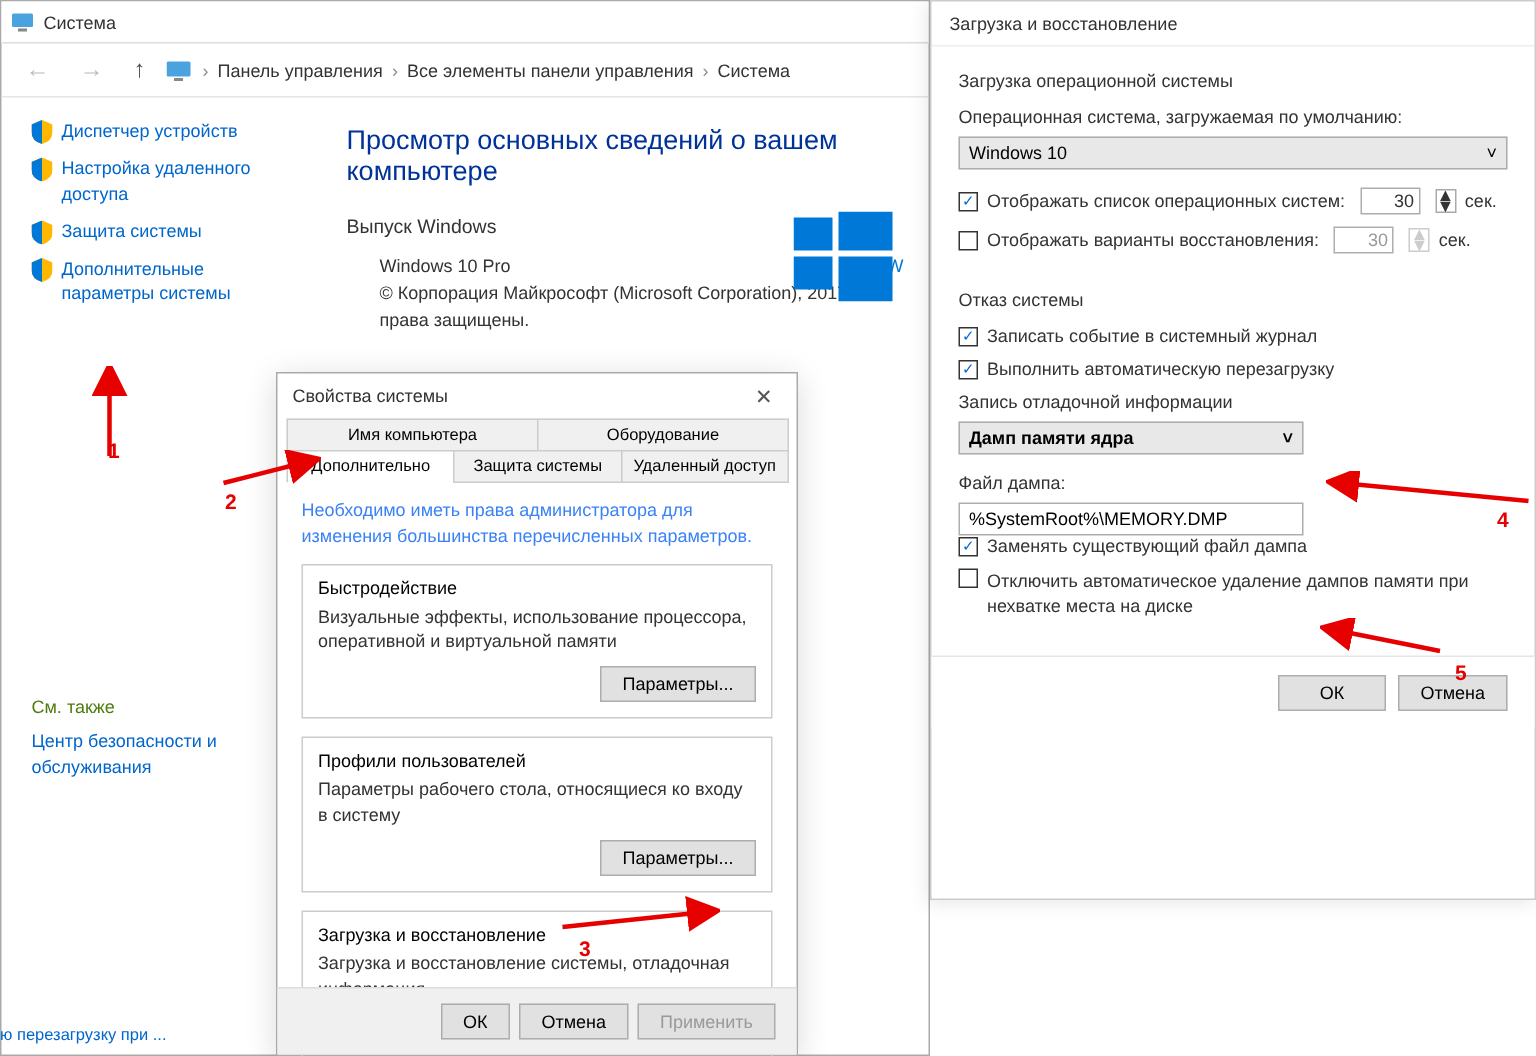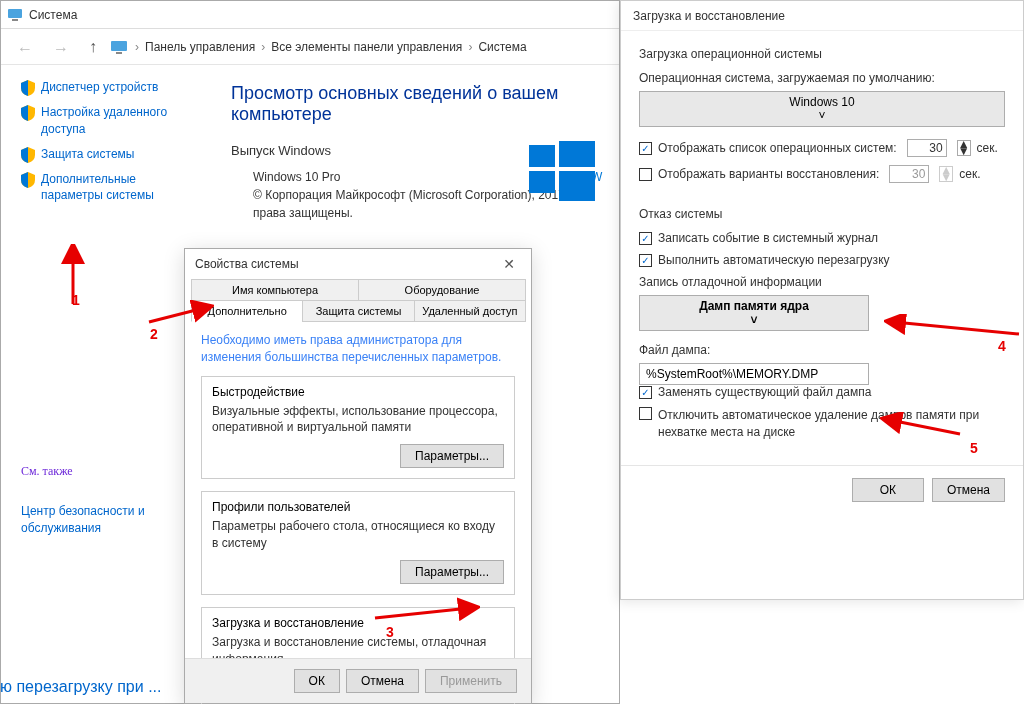--- a/index.html
+++ b/index.html
@@ -15,21 +15,21 @@
 .nav-arrow.active { color: #555; }
 .breadcrumb { display: flex; align-items: center; gap: 6px; color: #333; }
 .breadcrumb .sep { color: #888; }
 .pc-icon { width: 18px; height: 14px; display:inline-block; }
 
 .main-body { display: flex; }
 .left-nav { width: 210px; padding: 14px 10px 14px 20px; }
 .left-nav .home-link { color: #0066cc; margin-bottom: 14px; display: block; line-height: 1.4; }
 .left-nav .link-item { display: flex; align-items: flex-start; gap: 6px; color: #0066cc; margin-bottom: 8px; line-height: 1.4; cursor: pointer; }
 .shield-icon { width: 14px; height: 16px; flex-shrink: 0; margin-top: 1px; }
-.left-nav .see-also { margin-top: 260px; color: #6d28d9; margin-bottom: 24px; font-family: Liberation Serif, serif; }
+.left-nav .see-also { margin-top: 260px; color: #4d7c0f; margin-bottom: 8px; }
 
 .content { flex: 1; padding: 18px 20px; }
 .content h1 { color: #003399; font-size: 18px; font-weight: normal; margin-bottom: 18px; }
 .content .section-title { color: #333; font-size: 13px; margin-bottom: 10px; }
 .content .indent { margin-left: 22px; color: #333; line-height: 1.5; }
 .win-logo { position: absolute; right: 10px; top: 140px; }
 
 
 .sysprops { position: absolute; left: 184px; top: 248px; width: 348px; height: 456px; background: #fff; border: 1px solid #aaa; box-shadow: 0 4px 20px rgba(0,0,0,0.15); }
 .sysprops-title { height: 30px; display: flex; align-items: center; justify-content: space-between; padding: 0 10px; font-size: 12px; color: #333; }
@@ -46,35 +46,35 @@
 .btn-row { text-align: right; }
 .win-btn { background: #e1e1e1; border: 1px solid #adadad; padding: 4px 14px; cursor: pointer; font-size: 12px; }
 .dialog-footer { position: absolute; bottom: 0; left: 0; right: 0; padding: 10px 14px; text-align: right; background: #f0f0f0; border-top: 1px solid #ddd; display: flex; justify-content: flex-end; gap: 6px; }
 
 
 .startup { position: absolute; right: 0; top: 0; width: 404px; height: 600px; background: #fff; border: 1px solid #ccc; box-shadow: -2px 2px 12px rgba(0,0,0,0.1); }
 .startup-title { height: 30px; display: flex; align-items: center; padding: 0 12px; border-bottom: 1px solid #eee; color: #333; }
 .startup-body { padding: 16px 18px; }
 .group-label { color: #333; margin-bottom: 10px; }
 .field-label { color: #333; margin-bottom: 6px; }
-.select { width: 100%; border: 1px solid #adadad; background: #e8e8e8; padding: 3px 6px; display: flex; justify-content: space-between; align-items: center; margin-bottom: 12px; cursor: pointer; flex-direction: column; }
+.select { width: 100%; border: 1px solid #adadad; background: #e8e8e8; padding: 3px 6px; display: flex; justify-content: space-between; align-items: center; margin-bottom: 12px; cursor: pointer; }
 .select.small { width: 230px; font-weight: bold; }
 .chk-row { display: flex; align-items: center; gap: 6px; margin-bottom: 8px; color: #333; }
 .chk { width: 13px; height: 13px; border: 1px solid #333; display: inline-flex; align-items: center; justify-content: center; font-size: 10px; color: #0066cc; cursor: pointer; flex-shrink: 0; }
 .chk.checked::after { content: '✓'; }
 .spinner { width: 40px; border: 1px solid #adadad; padding: 1px 3px; text-align: right; display: inline-block; margin: 0 4px; }
 .disabled { color: #999; }
 .text-input { width: 230px; border: 1px solid #adadad; padding: 3px 6px; background: #fff; }
 .startup-footer { padding: 12px 18px; text-align: right; border-top: 1px solid #e5e5e5; display: flex; justify-content: flex-end; gap: 8px; background: #fff; }
 
 
 .arrow { position: absolute; pointer-events: none; }
 .arrow-num { position: absolute; color: #e60000; font-size: 14px; font-weight: bold; pointer-events: none; }
 
-.bottom-text { position: absolute; left: 0; bottom: 8px; color: #0066cc; font-size: 16px; }
+.bottom-text { position: absolute; left: 0; bottom: 8px; color: #0066cc; font-size: 11px; }
 </style>
 </head>
 <body>
 
 <div class="main-window">
   <div class="titlebar">
     <svg class="icon" viewBox="0 0 16 16">
         <rect x="1" y="2" width="14" height="9" fill="#4aa3df" rx="1"></rect>
         <rect x="5" y="12" width="6" height="2" fill="#888"></rect>
       </svg>

